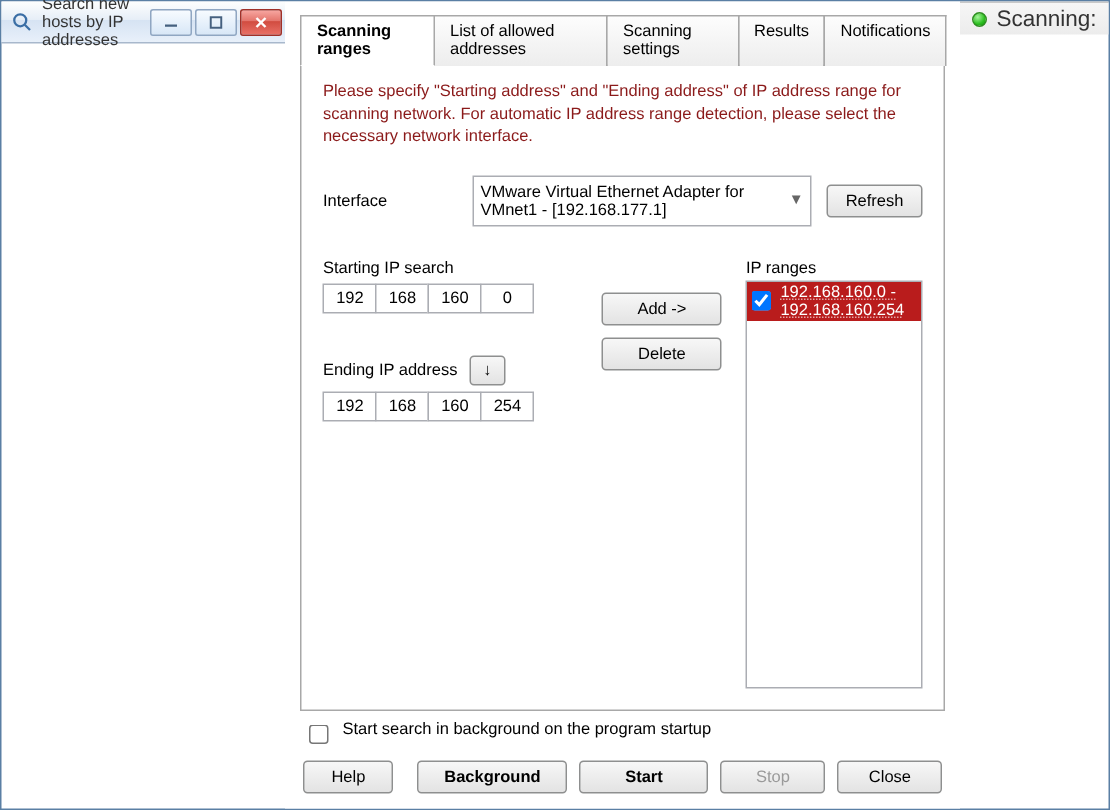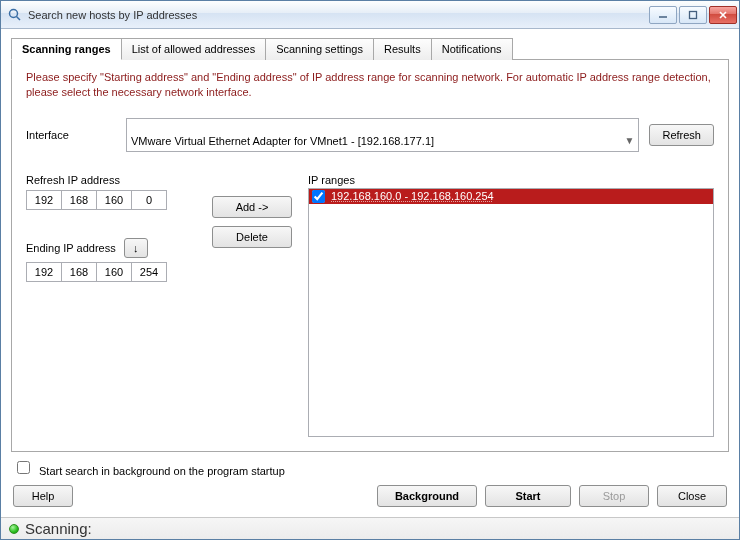--- a/index.html
+++ b/index.html
@@ -1,51 +1,51 @@
 <!DOCTYPE html>
 <html><head>
 <meta charset="utf-8">
 <style>
   * { box-sizing: border-box; }
   html, body { margin: 0; padding: 0; font-family: "Segoe UI", Tahoma, sans-serif; font-size: 11px; }
-  .window { width: 740px; height: 540px; border: 1px solid #5a7fa4; background: #fff; display: flex; flex-direction: column; }
+  .window { width: 740px; height: 540px; border: 1px solid #5a7fa4; background: #fff; display: flex; flex-direction: row; }
   .titlebar { height: 28px; background: linear-gradient(#fdfefe, #e6eef7 45%, #d6e3f3 46%, #e8f0fa); border-bottom: 1px solid #a8b8cc; display: flex; align-items: center; padding: 0 2px 0 6px; }
   .titlebar .appicon { width: 16px; height: 16px; margin-right: 5px; display:flex; align-items:center; justify-content:center; }
   .titlebar .title { flex: 1; color: #333; }
   .winbtns { display: flex; gap: 2px; }
   .winbtn { width: 28px; height: 18px; border: 1px solid #8fa6c2; border-radius: 2px; background: linear-gradient(#f7fbff,#d8e7f7); display:flex; align-items:center; justify-content:center; color:#45607f; }
   .winbtn.close { background: linear-gradient(#f7a6a0,#e3736a 45%,#d14c40 46%,#e87066); border-color:#a03028; color:#fff; }
   .winbtn svg { display:block; }
   .client { flex: 1; padding: 8px 10px 6px 10px; display: flex; flex-direction: column; background: #fff; }
   .tabstrip { display:flex; gap:0; }
   .tab { padding: 4px 10px 4px 10px; border: 1px solid #a8a8a8; border-bottom: none; background: linear-gradient(#fdfdfd,#ededed); margin-right:-1px; position: relative; top:1px; }
   .tab.active { background: #fff; font-weight: bold; z-index:2; border-bottom:1px solid #fff; }
   .tabpage { flex:1; border: 1px solid #a8a8a8; background:#fff; padding: 10px 14px 14px 14px; display:flex; flex-direction:column; }
   .instr { color:#8b1a1a; line-height:1.35; margin-bottom: 18px; }
   .row-if { display:flex; align-items:center; gap:10px; margin-bottom: 22px; }
   .row-if label { width: 90px; }
-  .combo { flex:1; height:21px; border:1px solid #abadb3; background:#fff; display:flex; padding:16px 4px; justify-content:space-between; }
+  .combo { flex:1; height:21px; border:1px solid #abadb3; background:#fff; display:flex; align-items:center; padding:16px 4px; justify-content:space-between; }
   .combo .arrow { color:#666; font-size:10px; }
   .btn { height:22px; min-width:60px; padding:0 12px; border:1px solid #8e8f8f; border-radius:3px; background:linear-gradient(#f7f7f7,#e3e3e3); font: inherit; }
   .btn[disabled] { color:#9a9a9a; }
   .midgrid { display:grid; grid-template-columns: 170px 80px 1fr; gap: 16px; flex:1;}
   .ipcol { display:flex; flex-direction:column; gap:4px; }
   .ipboxes { display:flex; gap:0; margin-bottom:24px; }
   .oct { width:36px; height:20px; border:1px solid #abadb3; text-align:center; font:inherit; margin-right:-1px; }
   .downcopy { width:24px; height:20px; border:1px solid #8e8f8f; border-radius:3px; background:linear-gradient(#f7f7f7,#e3e3e3); font:inherit; display:flex; align-items:center; justify-content:center; }
   .iplblrow { display:flex; align-items:center; gap:8px; }
   .btncol { display:flex; flex-direction:column; gap:8px; padding-top: 22px; }
   .listwrap { display:flex; flex-direction:column; }
   .listwrap > .lbl { margin-bottom: 2px; }
   .listbox { flex:1; border:1px solid #abadb3; background:#fff; overflow:auto; }
   .listitem { display:flex; align-items:center; gap:4px; padding:1px 3px; }
   .listitem.sel { background:#b91c1c; color:#fff; }
   .listitem input[type=checkbox] { margin:0 2px 0 0; }
   .listitem .txt { text-decoration: underline dotted rgba(255,255,255,0.6); }
-  .footer1 { display:flex; align-items:flex-end; gap:6px; padding:6px 2px 8px 2px; }
+  .footer1 { display:flex; align-items:flex-start; gap:6px; padding:6px 2px 8px 2px; }
   .footer2 { display:flex; gap:8px; padding: 0 2px 4px 2px; }
   .footer2 .spacer { flex:1; }
   .status { height:22px; border-top:1px solid #c8c8c8; background:linear-gradient(#f6f6f6,#ececec); display:flex; align-items:center; gap:6px; padding:0 8px; font-size:15px; color:#333;}
   .statusdot { width:10px; height:10px; border-radius:50%; background: radial-gradient(circle at 35% 30%, #a8f59e, #2bbf1f 60%, #178c0f); border:1px solid #2e8f20;}
 </style>
 </head>
 <body>
 
 <div class="window">
   <div class="titlebar">
@@ -92,21 +92,21 @@
         <label>Interface</label>
         <div class="combo">
           <span>VMware Virtual Ethernet Adapter for VMnet1 - [192.168.177.1]</span>
           <span class="arrow">▼</span>
         </div>
         <button class="btn">Refresh</button>
       </div>
 
       <div class="midgrid">
         <div class="ipcol">
-          <div>Refresh IP address</div>
+          <div>Starting IP search</div>
           <div class="ipboxes">
             <input class="oct" value="192" style="">
             <input class="oct" value="168" style="">
             <input class="oct" value="160" style="">
             <input class="oct" value="0" style="">
           </div>
           <div class="iplblrow">
             <span>Ending IP address</span>
             <button class="downcopy">
               <span>↓</span>

